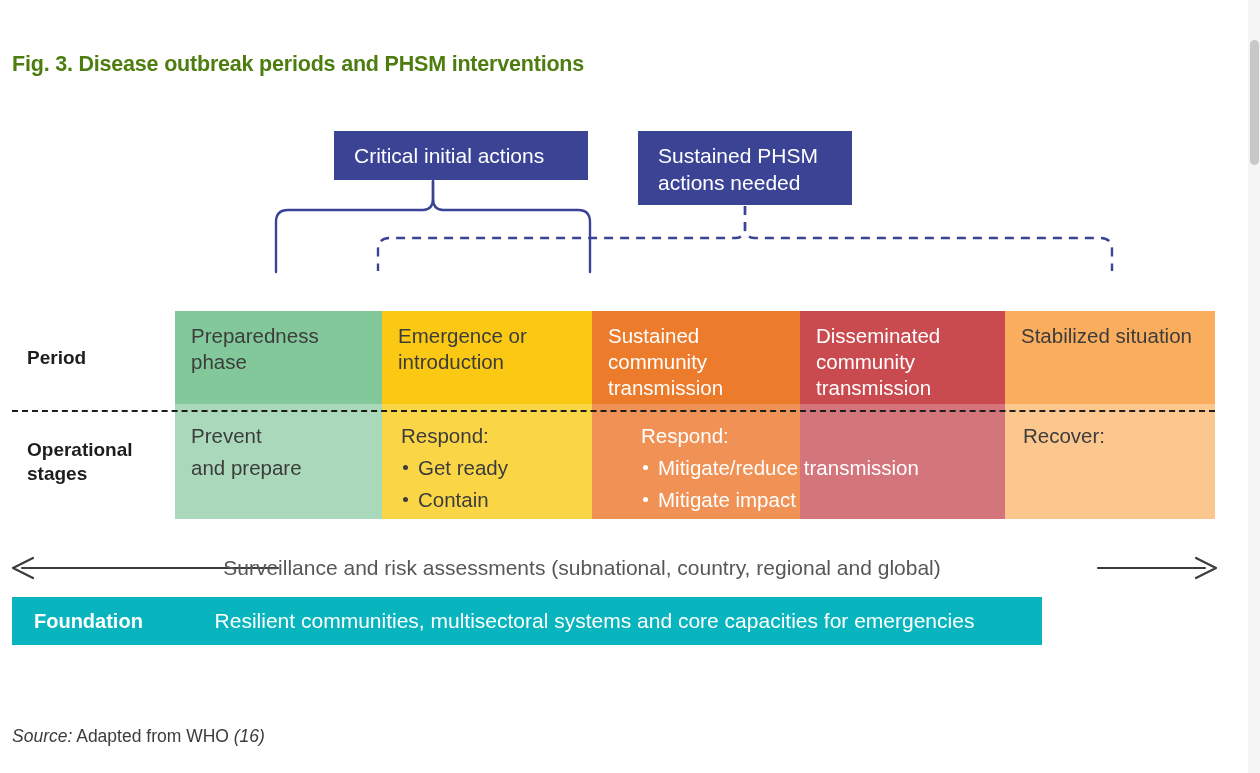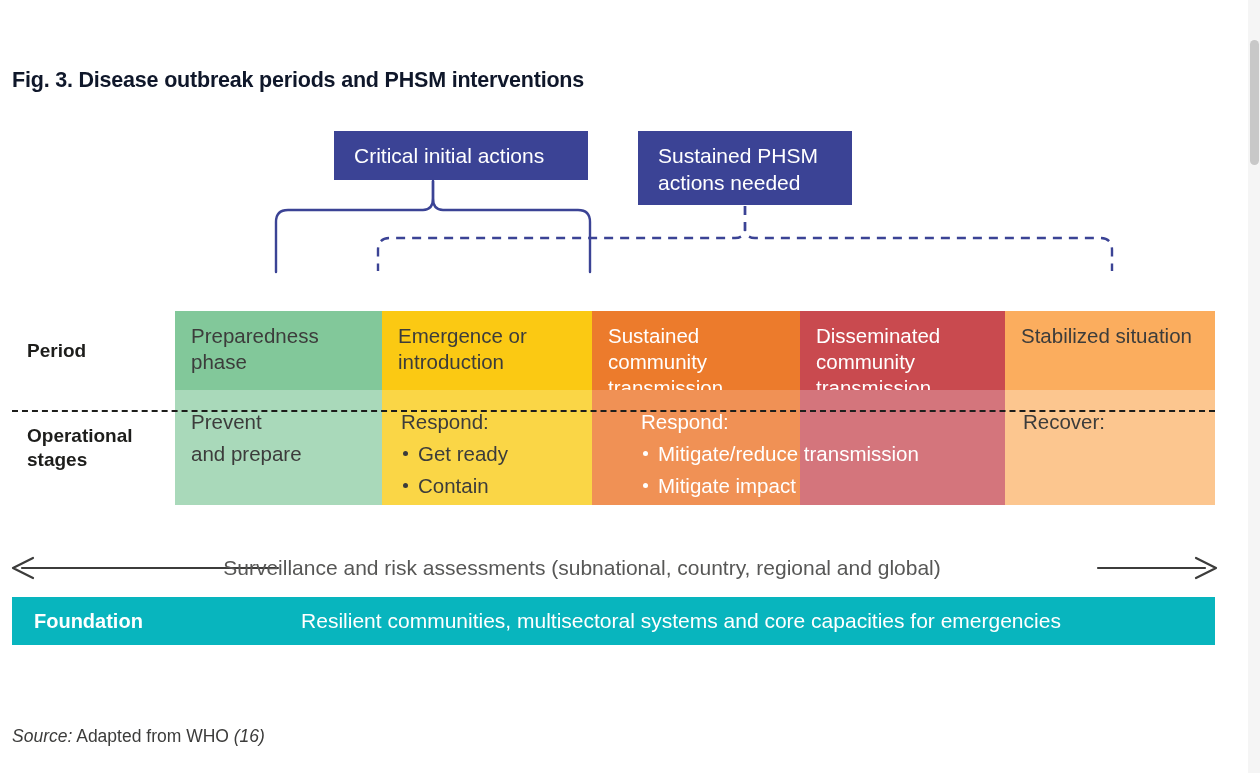--- a/index.html
+++ b/index.html
@@ -8,22 +8,22 @@
     background:#ffffff;
     font-family:"Liberation Sans", sans-serif;
     color:#3c3c3b;
     overflow:hidden;
     position:relative;
   }
   .page{position:relative;width:1260px;height:773px;}
 
   
   .fig-title{
-    position:absolute;left:12px;top:68px;
-    font-size:21.5px;font-weight:bold;color:#0f172a;
+    position:absolute;left:12px;top:52px;
+    font-size:21.5px;font-weight:bold;color:#4d7c0f;
     letter-spacing:-0.2px;
   }
 
   
   .callout{
     position:absolute;background:#3b4395;color:#ffffff;
     font-size:21px;line-height:27px;
     padding:13px 20px 14px 20px;
     box-sizing:border-box;
   }
@@ -43,21 +43,21 @@
   
   .matrix{position:absolute;left:0px;top:311px;width:1260px;}
   .row{position:relative;display:flex;}
   .rowlabel{
     width:175px;flex:0 0 175px;box-sizing:border-box;
     padding-left:27px;font-weight:bold;font-size:19px;color:#1d1d1b;
     line-height:24px;display:flex;align-items:center;
   }
   .cells{position:relative;flex:1 1 auto;display:flex;}
   .cell{box-sizing:border-box;position:relative;}
-  .period-row .cell{height:79px;padding:12px 14px 0 16px;}
+  .period-row .cell{height:93px;padding:12px 14px 0 16px;}
   .ops-row  .cell{height:115px;}
 
   .c-green {background:#82c89a;}
   .c-yellow{background:#fbc913;}
   .c-orange{background:#ec7b2c;}
   .c-red   {background:#c94a4f;}
   .c-peach {background:#fbad5e;}
   .c-green-l {background:#a9d9ba;}
   .c-yellow-l{background:#fad646;}
   .c-orange-l{background:#f09155;}
@@ -92,21 +92,21 @@
 
   
   .surv{position:absolute;left:0;top:546px;width:1260px;height:44px;}
   .surv-text{
     position:absolute;left:0;top:0;width:1164px;text-align:center;
     font-size:21px;line-height:44px;color:#575756;
   }
 
   
   .foundation{
-    position:absolute;left:12px;top:597px;width:1203px;height:48px;
+    position:absolute;left:12px;top:597px;width:1030px;height:48px;
     background:#08b5be;color:#ffffff;display:flex;align-items:center;
   }
   .foundation-label{
     flex:0 0 163px;padding-left:22px;box-sizing:border-box;
     font-weight:bold;font-size:20px;
   }
   .foundation-text{flex:1 1 auto;font-size:21px;text-align:center;padding-right:28px;}
 
   
   .source{

